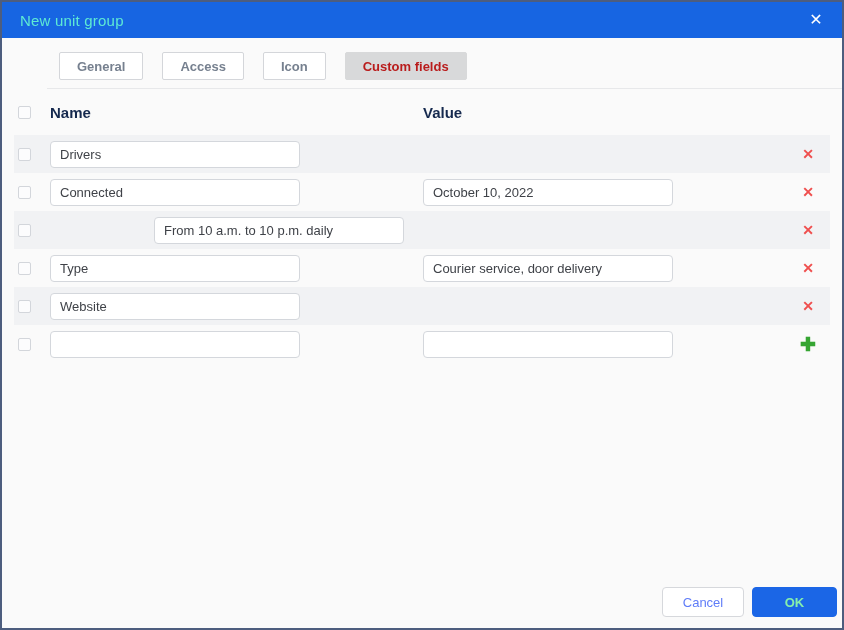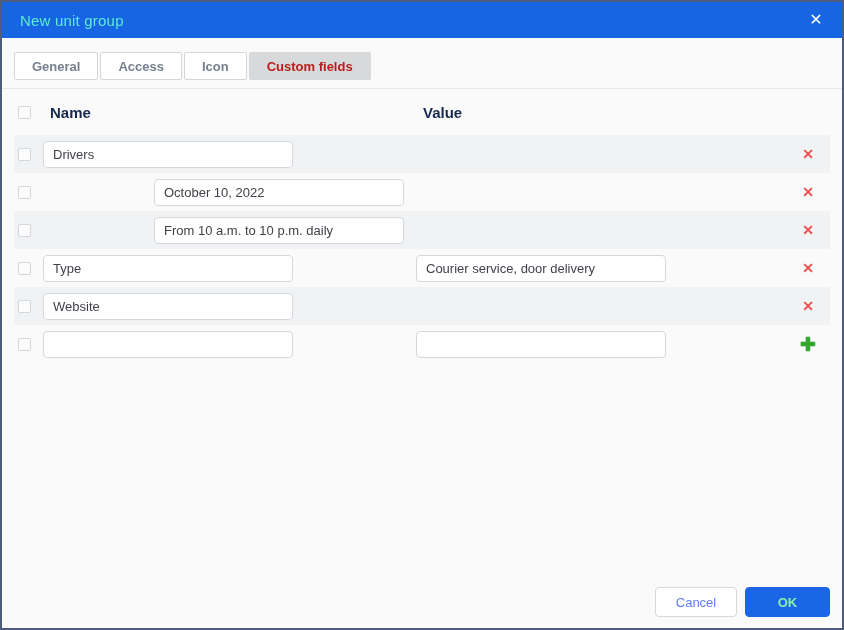--- a/index.html
+++ b/index.html
@@ -27,23 +27,24 @@
   }
   .titlebar .close {
     margin-left: auto;
     color: #ffffff; font-size: 16px; font-weight: 400;
     width: 20px; text-align: center; cursor: pointer;
     line-height: 20px;
   }
 
   
   .tabbar {
-    display: flex; gap: 2px;
+    display: flex; gap: 19px;
     padding: 14px 14px 8px 12px;
     border-bottom: 1px solid #e7e8ea;
+    margin-left: 45px;
   }
   .tab {
     height: 28px;
     display: inline-flex; align-items: center;
     padding: 0 17px;
     background: #ffffff;
     border: 1px solid #d4d6da;
     border-radius: 2px;
     color: #76808f; font-size: 13px; font-weight: bold;
     cursor: pointer; white-space: nowrap;
@@ -79,34 +80,34 @@
     background: #fcfcfd; cursor: pointer;
   }
 
   .field {
     height: 27px; width: 250px;
     border: 1px solid #d4d7dc; border-radius: 4px;
     background: #ffffff;
     font-family: inherit; font-size: 13px; color: #3f4248;
     padding: 0 9px; outline: none;
   }
-  .field.name-field  { margin-left: 12px; }
+  .field.name-field  { margin-left: 19px; }
   .field.value-field { margin-left: 123px; }
 
   .action {
     margin-left: auto; margin-right: 13px;
     width: 18px; text-align: center;
     cursor: pointer; line-height: 1;
   }
   .action.delete { color: #ef4f4e; font-size: 14px; font-weight: bold; }
   .action.add    { color: #35a532; font-size: 19px; font-weight: bold; }
 
   
   .footer {
-    position: absolute; right: 12px; bottom: 11px;
+    position: absolute; right: 5px; bottom: 11px;
     display: flex; gap: 8px; align-items: flex-end;
   }
   .btn {
     height: 30px; border-radius: 4px;
     font-family: inherit; font-size: 13px;
     display: inline-flex; align-items: center; justify-content: center;
     cursor: pointer;
   }
   .btn-cancel {
     width: 82px;
@@ -145,20 +146,21 @@
   <div>
 
     <div class="row striped">
       <span class="checkbox"></span>
       <input class="field name-field" value="Drivers" style="">
       <span class="action delete">✕</span>
     </div>
 
     <div class="row">
       <span class="checkbox"></span>
+      <input class="field name-field" value="Connected" style="">
       <input class="field value-field" value="October 10, 2022" style="">
       <span class="action delete">✕</span>
     </div>
 
     <div class="row striped">
       <span class="checkbox"></span>
       <input class="field value-field" value="From 10 a.m. to 10 p.m. daily" style="">
       <span class="action delete">✕</span>
     </div>
 

